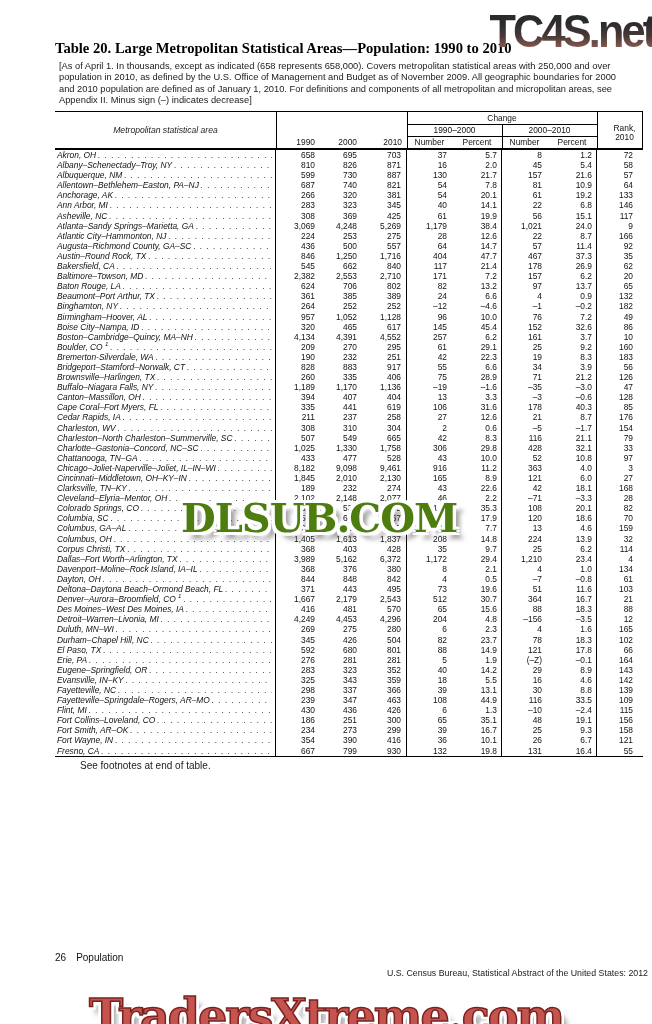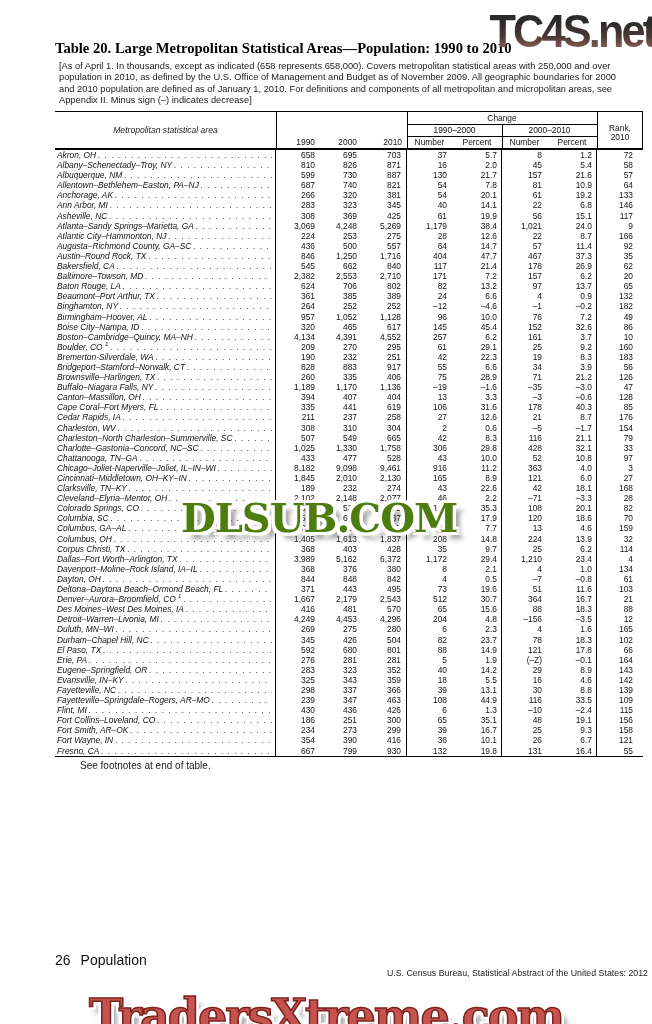--- a/index.html
+++ b/index.html
@@ -10,21 +10,21 @@
          font-family:"Liberation Serif",serif;font-weight:bold;font-size:14.6px;color:#000;}
   .note{position:absolute;left:59px;top:61px;width:566px;font-size:9.3px;line-height:11.3px;color:#1a1a1a;}
   
   .table{position:absolute;left:55px;top:111px;width:588px;border-top:1px solid #000;}
   .thead{position:relative;height:36px;border-bottom:2px solid #000;font-size:8.4px;}
   .stubhead{position:absolute;left:0;top:0;width:221px;height:36px;border-right:1px solid #000;
             display:flex;align-items:center;justify-content:center;font-size:8.6px;color:#222;font-style:italic;}
   .changelbl{position:absolute;left:352px;top:0;width:190px;height:12px;display:flex;align-items:center;justify-content:center;}
   .grp1{position:absolute;left:352px;top:12px;width:95px;height:12px;display:flex;align-items:center;justify-content:center;}
   .grp2{position:absolute;left:447px;top:12px;width:95px;height:12px;display:flex;align-items:center;justify-content:center;}
-  .rankbox{position:absolute;left:542px;top:8px;width:46px;height:26px;display:flex;flex-direction:column;
+  .rankbox{position:absolute;left:542px;top:8px;width:55px;height:26px;display:flex;flex-direction:column;
            align-items:center;justify-content:center;line-height:9.5px;text-align:right;}
   .hrow{position:absolute;left:0;top:24px;width:588px;height:12px;display:grid;
         grid-template-columns:221px 44px 42px 45px 45px 50px 45px 50px 46px;align-items:center;}
   .hyr{text-align:right;padding-right:5px;}
   .hc{text-align:center;}
   .hl{position:absolute;background:#000;}
   
   .tbody{border-bottom:1px solid #000;}
   .tr{display:grid;grid-template-columns:221px 44px 42px 45px 45px 50px 45px 50px 46px;
       height:10.1px;line-height:10.1px;font-size:8.4px;}
@@ -33,21 +33,21 @@
   .nm{white-space:nowrap;}
   .nm sup{font-size:6px;vertical-align:4px;line-height:0;}
   .leader{flex:1;overflow:hidden;white-space:nowrap;color:#333;margin:0 3px 0 2px;}
   .leader::after{content:". . . . . . . . . . . . . . . . . . . . . . . . . . . . . . . . . . . . . . . . . . . . . . . . . . . . . . . . . . . .";letter-spacing:1px;}
   .n{text-align:right;padding-right:5px;}
   .c2,.c4,.c6{border-right:1px solid #000;}
   .c4,.c6{padding-right:4px;}
   .c7{padding-right:10px;}
   
   .footnote{position:absolute;left:80px;top:760px;font-size:10px;color:#1a1a1a;}
-  .pgfoot{position:absolute;left:55px;top:952px;font-size:14px;color:#111;}
+  .pgfoot{position:absolute;left:55px;top:952px;font-size:10px;color:#111;}
   .pgfoot .num{margin-right:10px;}
   .source{position:absolute;right:4px;top:968px;font-size:8.8px;color:#1a1a1a;padding-left:12px;}
   
   .wm{position:absolute;pointer-events:none;user-select:none;}
   .wm-tc4s{top:4px;right:-2px;font-family:"Liberation Sans",sans-serif;font-weight:900;font-size:46px;
            letter-spacing:-3px;transform:scaleX(.94);transform-origin:right top;
            background:linear-gradient(#2b2b2b 35%,#4a3a37 60%,#936058 85%,#9c6a60);
            -webkit-background-clip:text;background-clip:text;color:transparent;z-index:9;}
   .wm-dlsub{left:181px;top:494px;font-family:"DejaVu Serif",serif;font-weight:bold;font-size:40px;
             letter-spacing:-1px;color:#4d7c0f;z-index:9;

